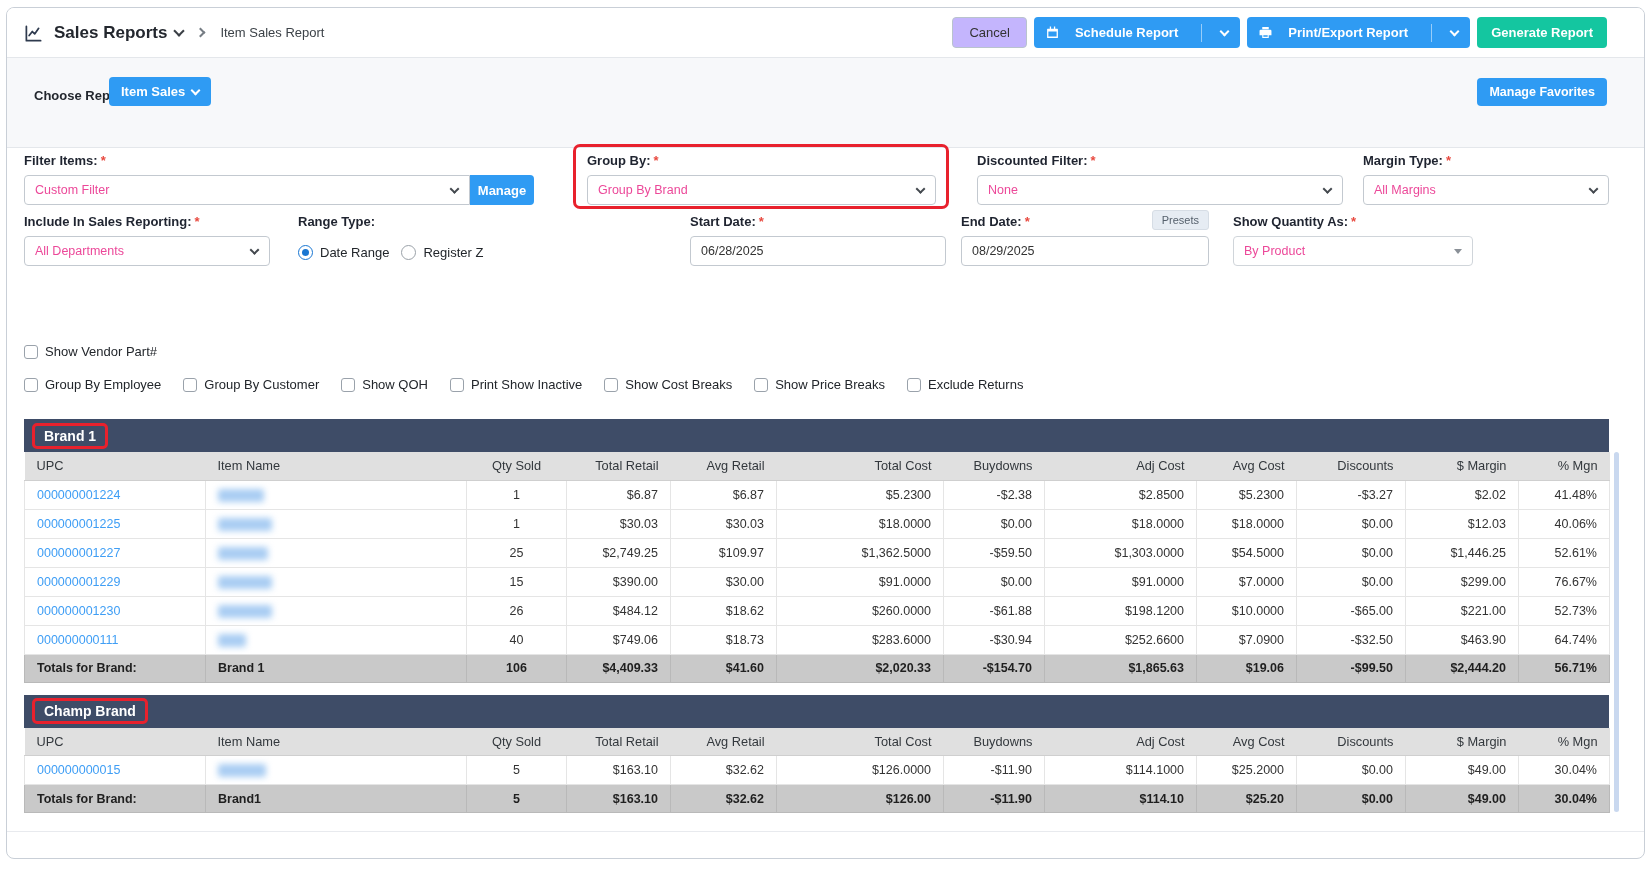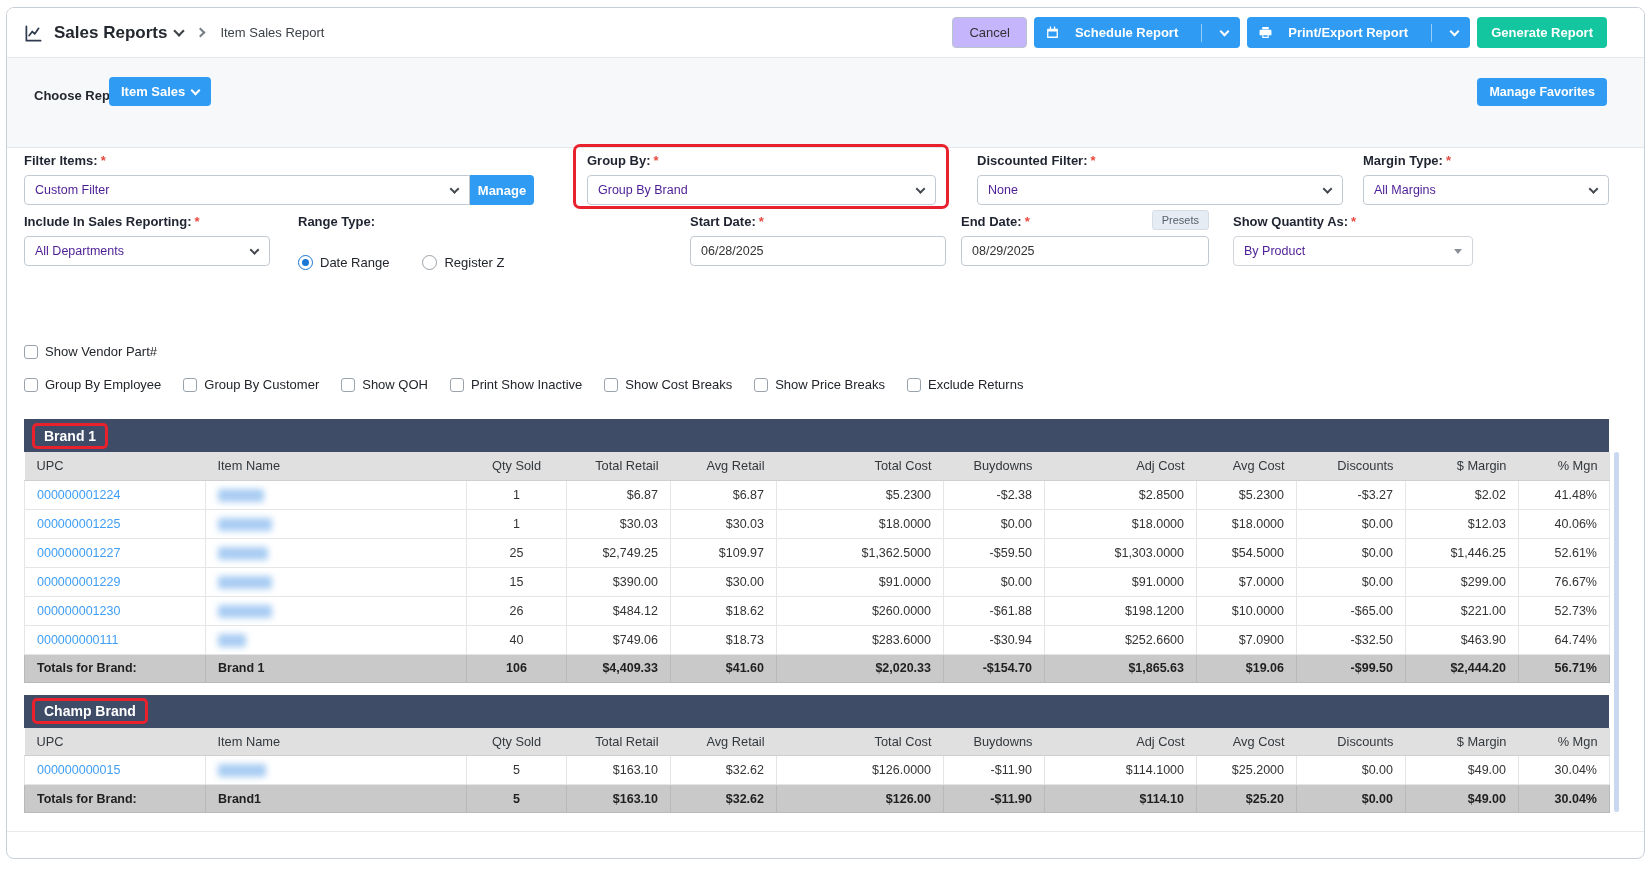--- a/index.html
+++ b/index.html
@@ -33,21 +33,21 @@
   .band-label { position:absolute; left:27px; top:30px; font-size:13px; font-weight:700; color:#23272e; }
   .report-btn { position:absolute; left:102px; top:19px; height:29px; gap:7px; }
   .fav-btn { position:absolute; right:37px; top:20px; height:28px; font-size:12.5px; }
 
   
   .filters { position:relative; height:263px; background:#fff; }
   .fgroup { position:absolute; }
   .flabel { display:block; font-size:13px; font-weight:700; color:#1f2430; margin-bottom:7px; white-space:nowrap; }
   .req { color:#e8493f; margin-left:3px; }
   .sel { height:30px; border:1px solid #c3c9d0; border-radius:4px; background:#fff; display:flex;
-    align-items:center; padding:0 28px 0 10px; font-size:12.5px; color:#4c1d95; position:relative; cursor:pointer; }
+    align-items:center; padding:0 28px 0 10px; font-size:12.5px; color:#ec4899; position:relative; cursor:pointer; }
   .chev-dark { position:absolute; right:11px; top:50%; width:7px; height:7px;
     border-right:2px solid #44494f; border-bottom:2px solid #44494f; transform:translateY(-66%) rotate(45deg); }
   .caret-tri { position:absolute; right:10px; top:50%; margin-top:-2px; width:0; height:0;
     border-left:4px solid transparent; border-right:4px solid transparent; border-top:5px solid #8a9097; }
   .input { height:30px; border:1px solid #c3c9d0; border-radius:4px; background:#fff; display:flex;
     align-items:center; padding:0 10px; font-size:12.5px; color:#333; }
   .combo { display:flex; }
   .combo .sel { flex:1; border-radius:4px 0 0 4px; }
   .manage-btn { width:64px; height:30px; border-radius:0 4px 4px 0; font-size:13px; }
   .red-frame { position:absolute; left:566px; top:-4px; width:376px; height:65px;
@@ -55,21 +55,21 @@
   .fg-items   { left:17px;   top:5px;  width:510px; }
   .fg-group   { left:580px;  top:5px;  width:349px; }
   .fg-disc    { left:970px;  top:5px;  width:366px; }
   .fg-margin  { left:1356px; top:5px;  width:246px; }
   .fg-include { left:17px;   top:66px; width:246px; }
   .fg-range   { left:291px;  top:66px; }
   .fg-start   { left:683px;  top:66px; width:256px; }
   .fg-end     { left:954px;  top:66px; width:248px; }
   .fg-qty     { left:1226px; top:66px; width:240px; }
   .fg-salesby { left:17px;   top:130px; width:246px; }
-  .radios { display:flex; gap:33px; margin-top:26px; }
+  .radios { display:flex; gap:12px; margin-top:16px; }
   .radio { display:flex; align-items:center; gap:7px; font-size:13px; color:#22262b; cursor:pointer; }
   .rdot { width:15px; height:15px; border-radius:50%; border:1.5px solid #9aa1a8; background:#fff;
     display:inline-flex; align-items:center; justify-content:center; }
   .radio.on .rdot { border-color:#1976d2; }
   .radio.on .rdot::after { content:""; width:7px; height:7px; border-radius:50%; background:#1976d2; }
   .presets { position:absolute; right:0; top:-4px; height:20px; padding:0 9px; background:#e6ecf3;
     border:1px solid #d6dde5; border-radius:3px; font-size:11px; color:#55606c;
     display:flex; align-items:center; cursor:pointer;text-align:right; }
   .chk { display:flex; align-items:flex-end; gap:7px; font-size:13px; color:#22262b; cursor:pointer; white-space:nowrap; }
   .chk-box { width:14px; height:14px; border:1px solid #9aa2ab; border-radius:3px; background:#fff; flex:0 0 auto; }

